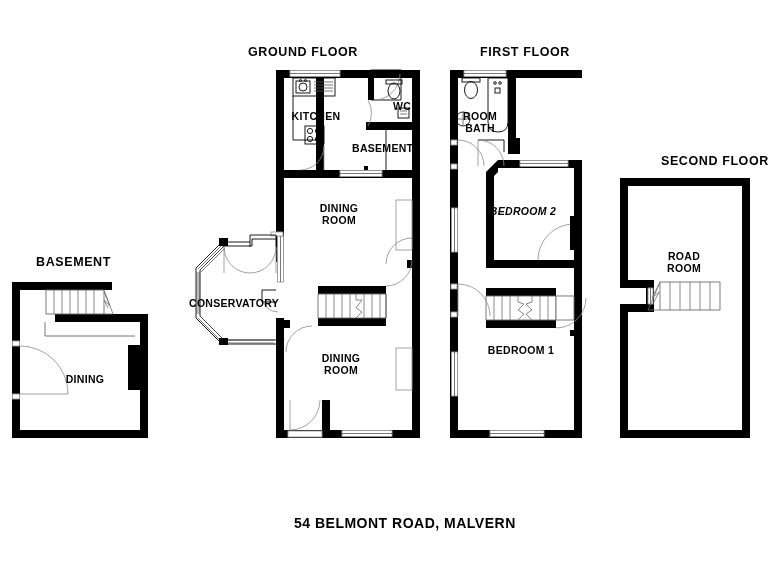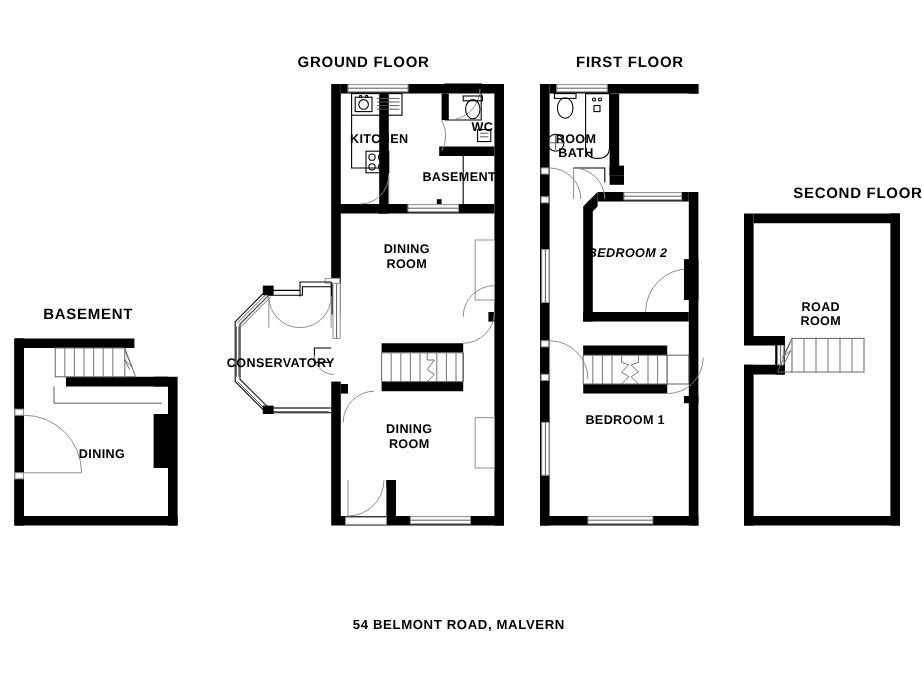--- a/index.html
+++ b/index.html
@@ -23,21 +23,21 @@
     font-size:10.5px;
     font-weight:bold;
     letter-spacing:0.3px;
     white-space:nowrap;
     text-align:center;
     line-height:12px;
     color:#000;
   }
   .caption{
     position:absolute;
-    font-size:11px;
+    font-size:14px;
     font-weight:bold;
     letter-spacing:0.5px;
     white-space:nowrap;
     color:#000;
   }
   svg.plan-svg{position:absolute;left:0;top:0;width:768px;height:576px;}
   .wall{fill:#000000;}
   .thin{fill:none;stroke:#000000;stroke-width:0.9;}
   .thin2{fill:none;stroke:#555555;stroke-width:0.8;}
   .fixture{fill:none;stroke:#000000;stroke-width:0.9;}

